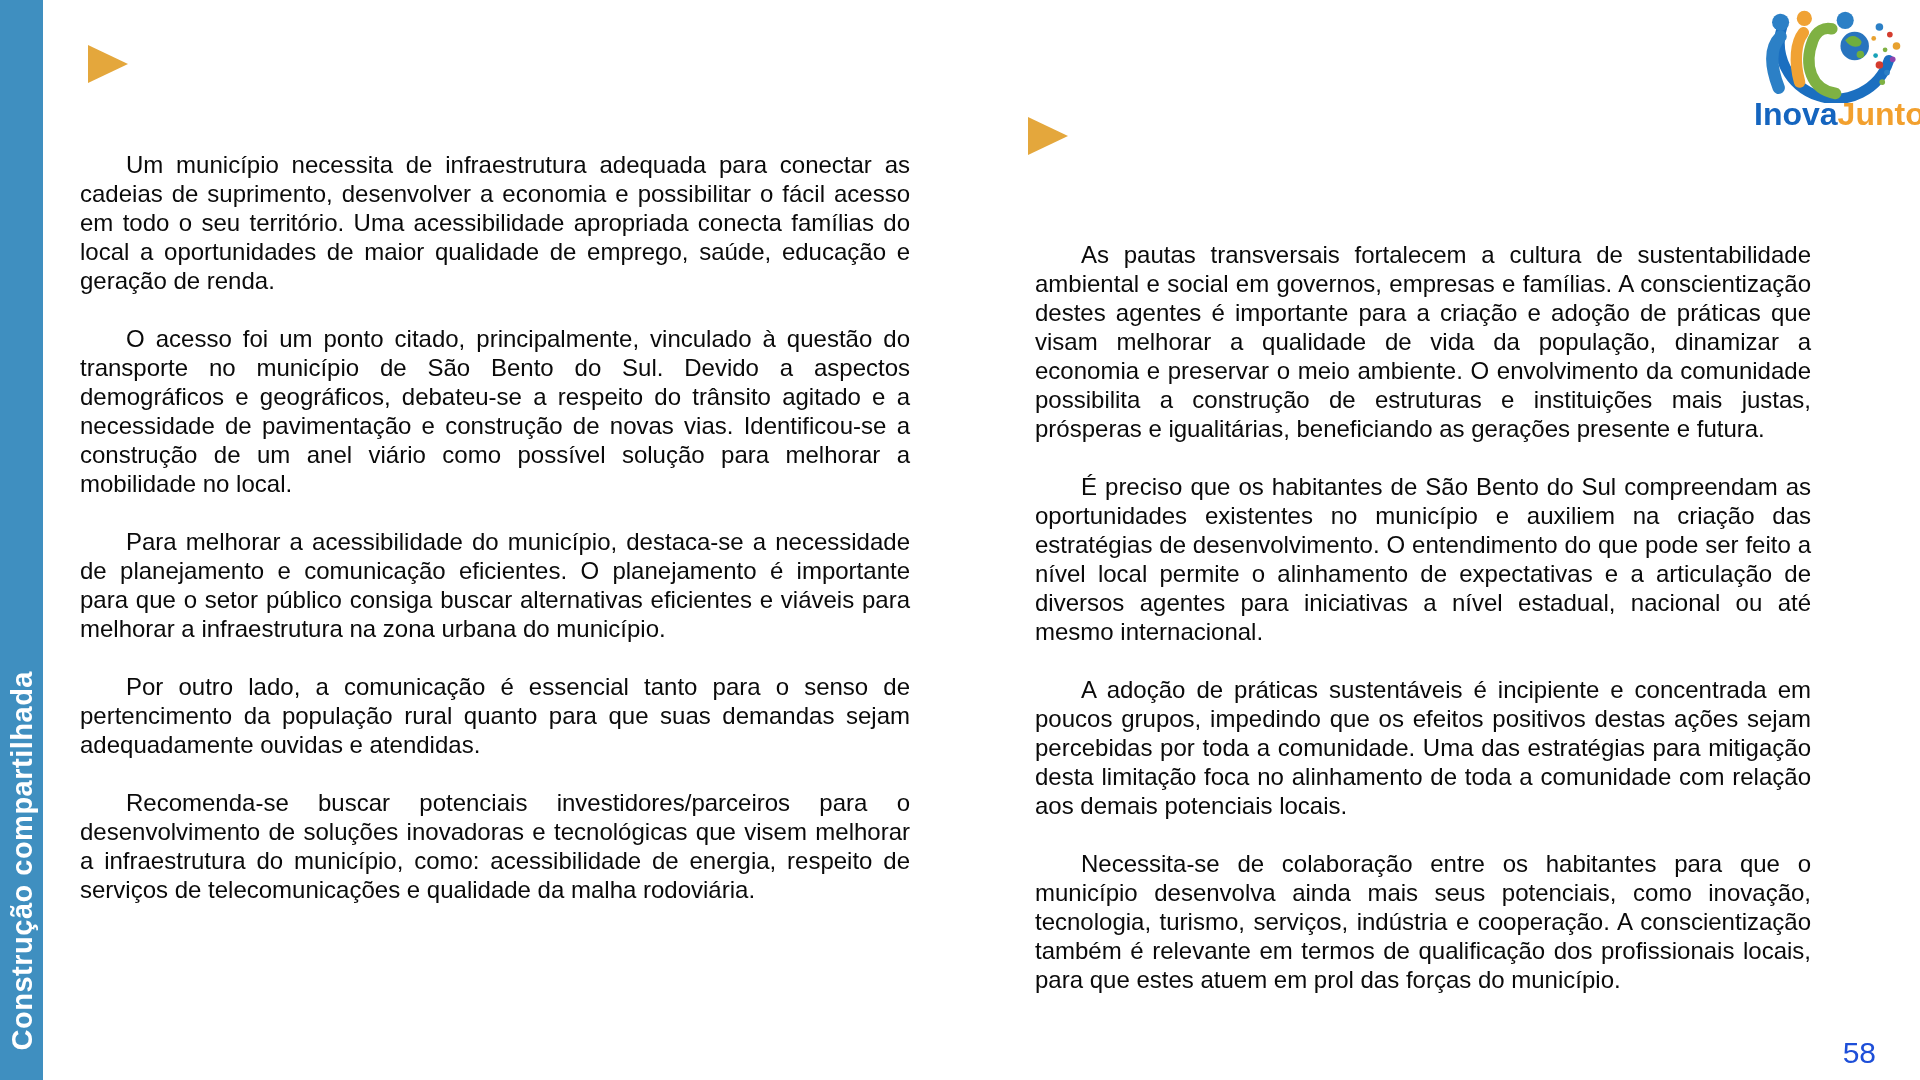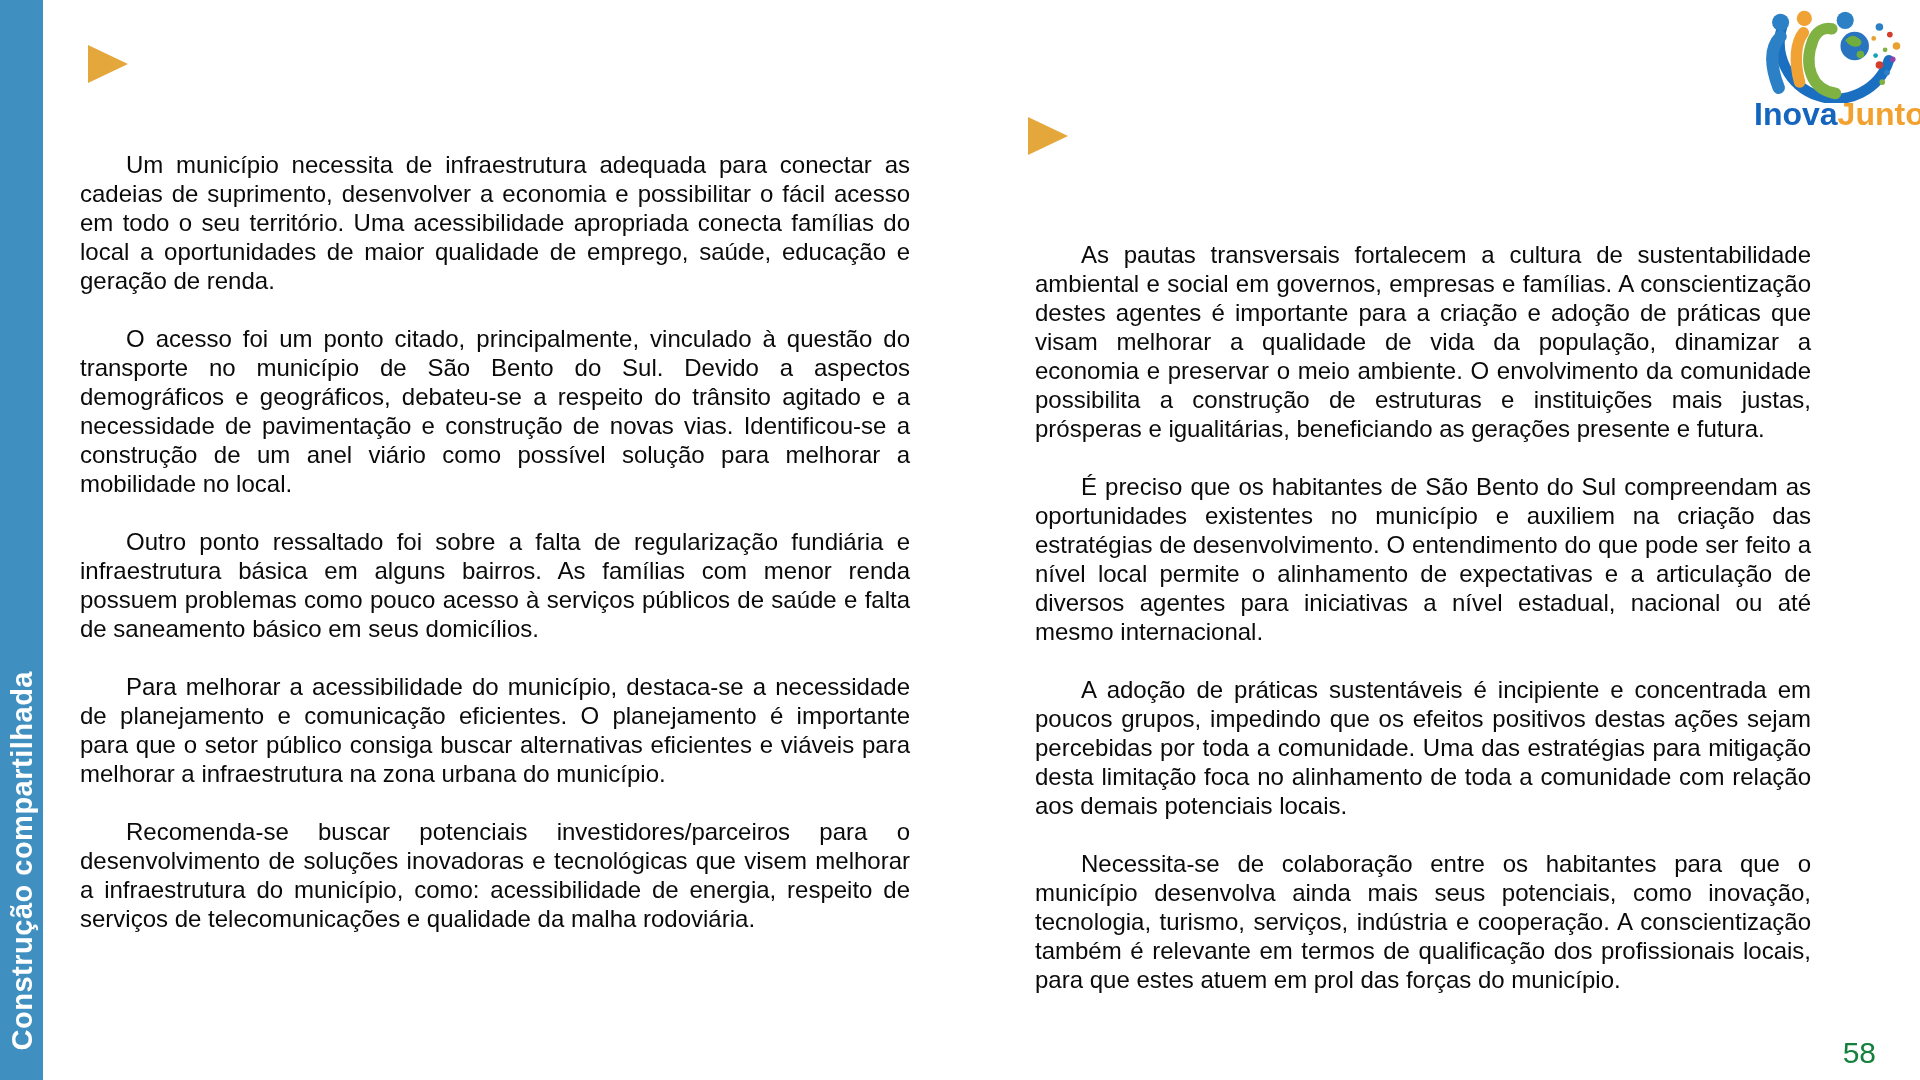--- a/index.html
+++ b/index.html
@@ -76,41 +76,41 @@
     white-space: nowrap;
   }
   .logo-text .t1 { color: #1565bf; }
   .logo-text .t2 { color: #f2a02e; }
 
   
   .page-number {
     position: absolute;
     right: 44px; bottom: 10px;
     font-size: 30px;
-    color: #15803d;
+    color: #1d4ed8;
   }
 </style>
 </head>
 <body>
 
 <div class="slide">
 
   <div class="sidebar">
     <div class="sidebar-label">Construção compartilhada</div>
   </div>
 
   <div class="marker marker-left"></div>
 
   <div class="marker marker-right"></div>
 
   <div class="text-col col-left">
     <p>Um município necessita de infraestrutura adequada para conectar as cadeias de suprimento, desenvolver a economia e possibilitar o fácil acesso em todo o seu território. Uma acessibilidade apropriada conecta famílias do local a oportunidades de maior qualidade de emprego, saúde, educação e geração de renda.</p>
     <p>O acesso foi um ponto citado, principalmente, vinculado à questão do transporte no município de São Bento do Sul. Devido a aspectos demográficos e geográficos, debateu-se a respeito do trânsito agitado e a necessidade de pavimentação e construção de novas vias. Identificou-se a construção de um anel viário como possível solução para melhorar a mobilidade no local.</p>
-    <p>Outro ponto ressaltado foi sobre a falta de regularização fundiária e infraestrutura básica em alguns bairros. As famílias com menor renda possuem problemas como pouco acesso à serviços públicos de saúde e falta de saneamento básico em seus domicílios.</p>
     <p>Para melhorar a acessibilidade do município, destaca-se a necessidade de planejamento e comunicação eficientes. O planejamento é importante para que o setor público consiga buscar alternativas eficientes e viáveis para melhorar a infraestrutura na zona urbana do município.</p>
+    <p>Por outro lado, a comunicação é essencial tanto para o senso de pertencimento da população rural quanto para que suas demandas sejam adequadamente ouvidas e atendidas.</p>
     <p>Recomenda-se buscar potenciais investidores/parceiros para o desenvolvimento de soluções inovadoras e tecnológicas que visem melhorar a infraestrutura do município, como: acessibilidade de energia, respeito de serviços de telecomunicações e qualidade da malha rodoviária.</p>
   </div>
 
   <div class="text-col col-right">
     <p>As pautas transversais fortalecem a cultura de sustentabilidade ambiental e social em governos, empresas e famílias. A conscientização destes agentes é importante para a criação e adoção de práticas que visam melhorar a qualidade de vida da população, dinamizar a economia e preservar o meio ambiente. O envolvimento da comunidade possibilita a construção de estruturas e instituições mais justas, prósperas e igualitárias, beneficiando as gerações presente e futura.</p>
     <p>É preciso que os habitantes de São Bento do Sul compreendam as oportunidades existentes no município e auxiliem na criação das estratégias de desenvolvimento. O entendimento do que pode ser feito a nível local permite o alinhamento de expectativas e a articulação de diversos agentes para iniciativas a nível estadual, nacional ou até mesmo internacional.</p>
     <p>A adoção de práticas sustentáveis é incipiente e concentrada em poucos grupos, impedindo que os efeitos positivos destas ações sejam percebidas por toda a comunidade. Uma das estratégias para mitigação desta limitação foca no alinhamento de toda a comunidade com relação aos demais potenciais locais.</p>
     <p>Necessita-se de colaboração entre os habitantes para que o município desenvolva ainda mais seus potenciais, como inovação, tecnologia, turismo, serviços, indústria e cooperação. A conscientização também é relevante em termos de qualificação dos profissionais locais, para que estes atuem em prol das forças do município.</p>
   </div>
 

